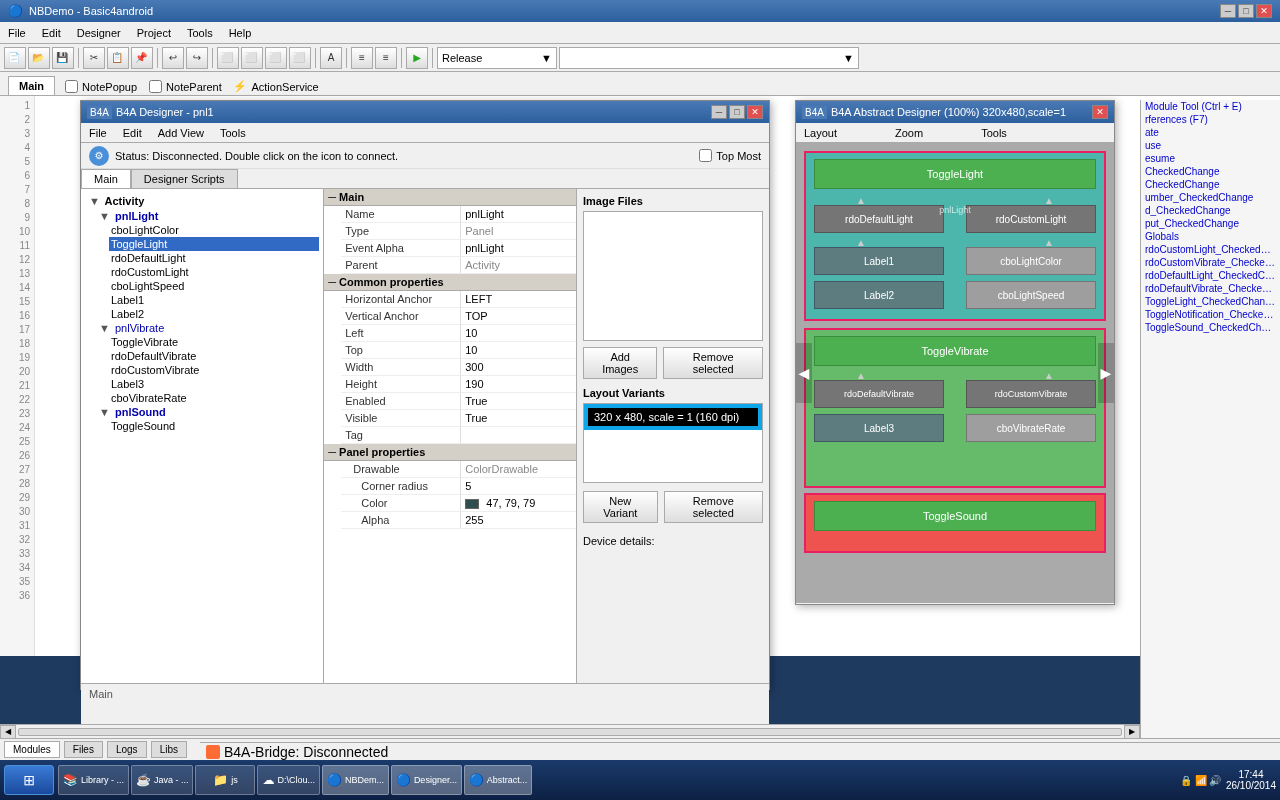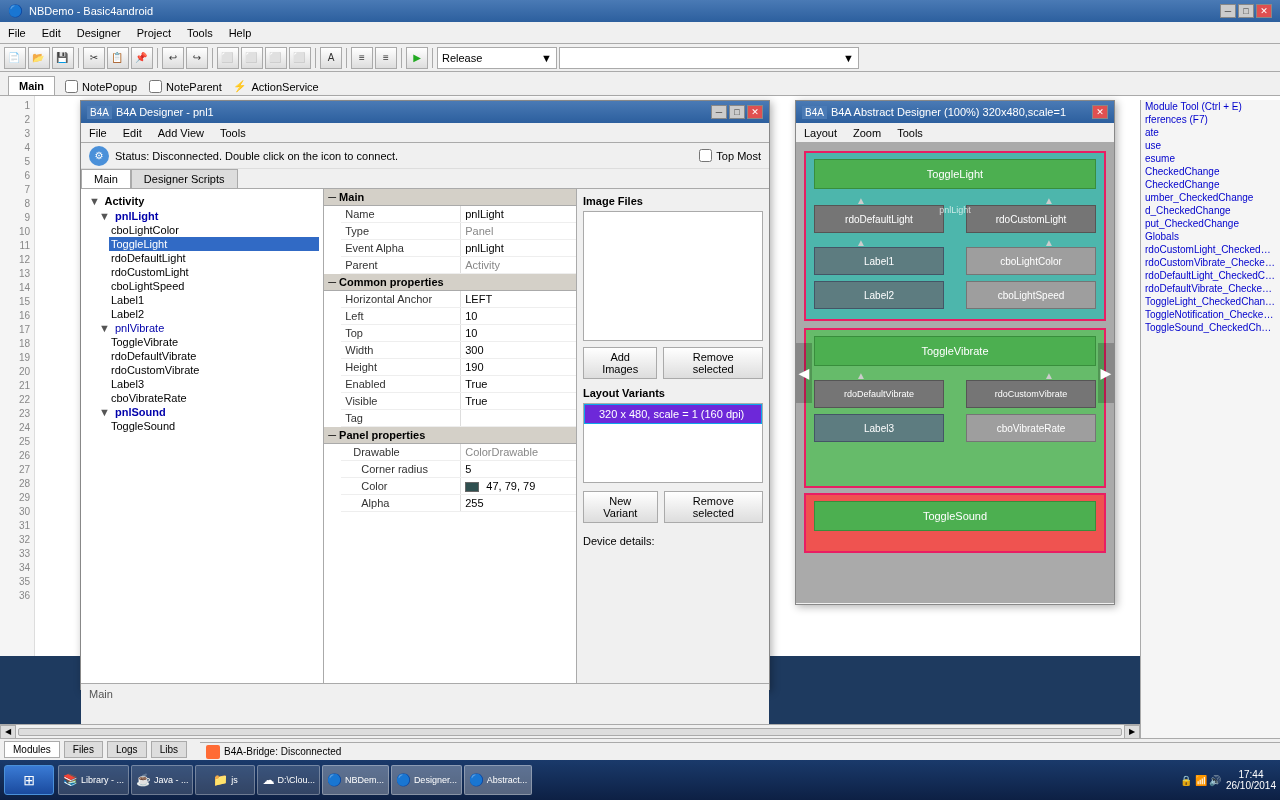--- a/index.html
+++ b/index.html
@@ -68,41 +68,41 @@
     .prop-name { width: 120px; padding: 2px 4px; color: #333; border-right: 1px solid #ddd; }
     .prop-val { flex: 1; padding: 2px 4px; color: #000; }
     .color-swatch { display: inline-block; width: 14px; height: 10px; background: #2f4f4f; border: 1px solid #666; margin-right: 4px; vertical-align: middle; }
 
     
     .right-panel { flex: 1; display: flex; flex-direction: column; background: #f0f0f0; padding: 6px; }
     .panel-label { font-size: 11px; font-weight: bold; margin-bottom: 4px; }
     .image-box { width: 180px; height: 130px; border: 1px solid #aaa; background: white; margin-bottom: 6px; }
     .btn-row { display: flex; gap: 6px; margin-bottom: 8px; }
     .small-btn { padding: 3px 8px; border: 1px solid #aaa; background: linear-gradient(to bottom, #fff, #ddd); font-size: 11px; cursor: pointer; }
-    .selected-variant { background: #6d28d9; color: white; padding: 3px 14px; border: 1px solid #0ea5e9; font-size: 11px; }
+    .selected-variant { background: #000000; color: white; padding: 3px 6px; border: 4px solid #0ea5e9; font-size: 11px; }
     .variant-box { border: 1px solid #aaa; background: white; height: 80px; margin-bottom: 4px; overflow: auto; }
 
     
     .main-label-box { background: #f0f0f0; border-top: 1px solid #aaa; padding: 4px 8px; color: #555; font-size: 11px; height: 80px; }
 
     
     .abstract-window { position: absolute; top: 100px; left: 795px; width: 320px; height: 505px; border: 1px solid #888; background: #f0f0f0; box-shadow: 2px 2px 8px rgba(0,0,0,0.3); }
     .abstract-title { height: 22px; background: linear-gradient(to bottom, #4a7ab5, #2c5f9e); display: flex; align-items: center; padding: 0 6px; color: white; font-size: 11px; }
-    .abstract-menu { height: 20px; background: #f0f0f0; display: flex; align-items: center; border-bottom: 1px solid #aaa; font-size: 11px; }
+    .abstract-menu { height: 20px; background: #f0f0f0; display: flex; align-items: center; border-bottom: 1px solid #aaa; font-size: 11px; gap: 42px; }
     .abstract-menu .menu-item { padding: 2px 8px; cursor: pointer; }
 
     
     .canvas-area { flex: 1; background: #c0c0c0; overflow: hidden; position: relative; }
 
     
     .right-sidebar { position: absolute; top: 100px; right: 0; width: 140px; height: calc(800px - 100px - 20px - 22px); background: #f5f5f5; border-left: 1px solid #aaa; overflow-y: auto; font-size: 10px; }
     .right-sidebar-link { color: #0000cc; cursor: pointer; padding: 1px 4px; display: block; white-space: nowrap; overflow: hidden; text-overflow: ellipsis; }
 
     
-    .status-bottom { height: 18px; background: #f0f0f0; border-top: 1px solid #aaa; display: flex; align-items: center; padding: 0 6px; font-size: 10px; }
+    .status-bottom { height: 18px; background: #f0f0f0; border-top: 1px solid #aaa; display: flex; align-items: center; padding: 0 6px; font-size: 14px; }
     .status-icon-small { width: 14px; height: 14px; background: #ff6b35; border-radius: 2px; margin-right: 4px; }
 
     
     .taskbar { height: 40px; background: linear-gradient(to bottom, #1a3a6b, #0d2044); display: flex; align-items: center; padding: 0 4px; position: absolute; bottom: 0; left: 0; right: 0; }
     .start-btn { width: 50px; height: 30px; background: linear-gradient(to bottom, #3a7bd5, #1a4a9e); border: 1px solid #4a90d9; border-radius: 3px; display: flex; align-items: center; justify-content: center; color: white; font-size: 10px; cursor: pointer; margin-right: 4px; }
     .taskbar-item { height: 30px; min-width: 60px; background: rgba(255,255,255,0.15); border: 1px solid rgba(255,255,255,0.3); border-radius: 2px; display: flex; align-items: center; justify-content: center; color: white; font-size: 9px; cursor: pointer; margin-right: 2px; padding: 0 4px; }
     .taskbar-item.active { background: rgba(255,255,255,0.3); }
     .taskbar-right { margin-left: auto; display: flex; align-items: center; gap: 4px; color: white; font-size: 10px; }
     .clock { text-align: center; font-size: 10px; color: white; }
 
@@ -343,20 +343,24 @@
         <div class="prop-val" style="color:#888;">Activity</div>
       </div>
       <div class="prop-section">
         <span>─ </span><span>Common properties</span>
       </div>
       <div class="prop-row">
         <div class="prop-name">Horizontal Anchor</div>
         <div class="prop-val">LEFT</div>
       </div>
       <div class="prop-row">
+        <div class="prop-name">Vertical Anchor</div>
+        <div class="prop-val">TOP</div>
+      </div>
+      <div class="prop-row">
         <div class="prop-name">Left</div>
         <div class="prop-val">10</div>
       </div>
       <div class="prop-row">
         <div class="prop-name">Top</div>
         <div class="prop-val">10</div>
       </div>
       <div class="prop-row">
         <div class="prop-name">Width</div>
         <div class="prop-val">300</div>

